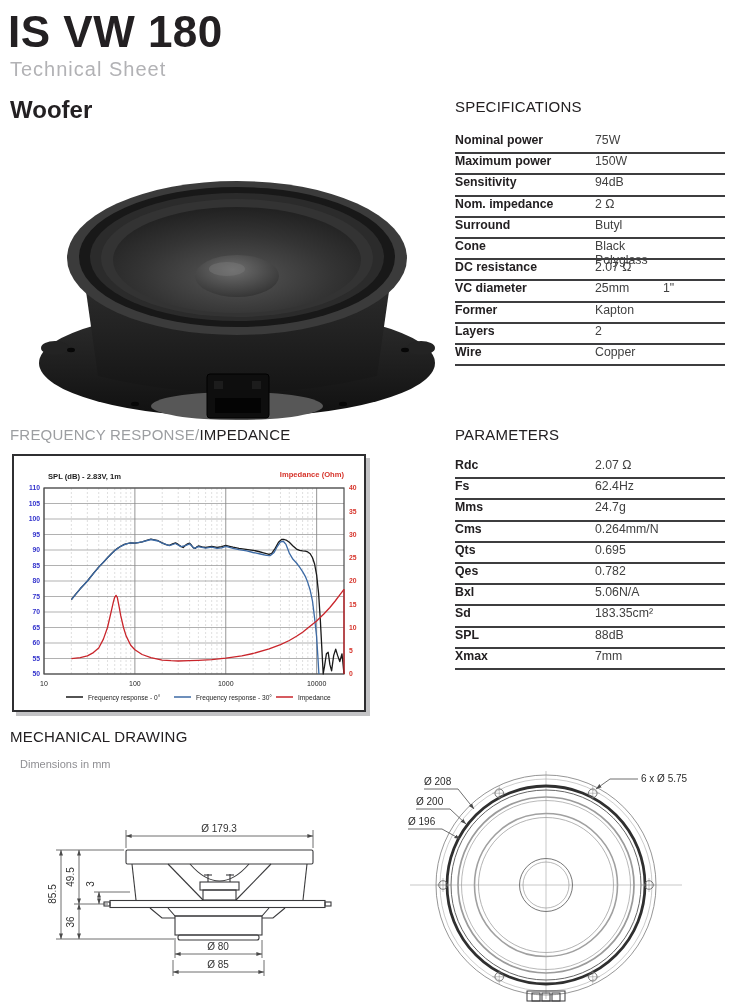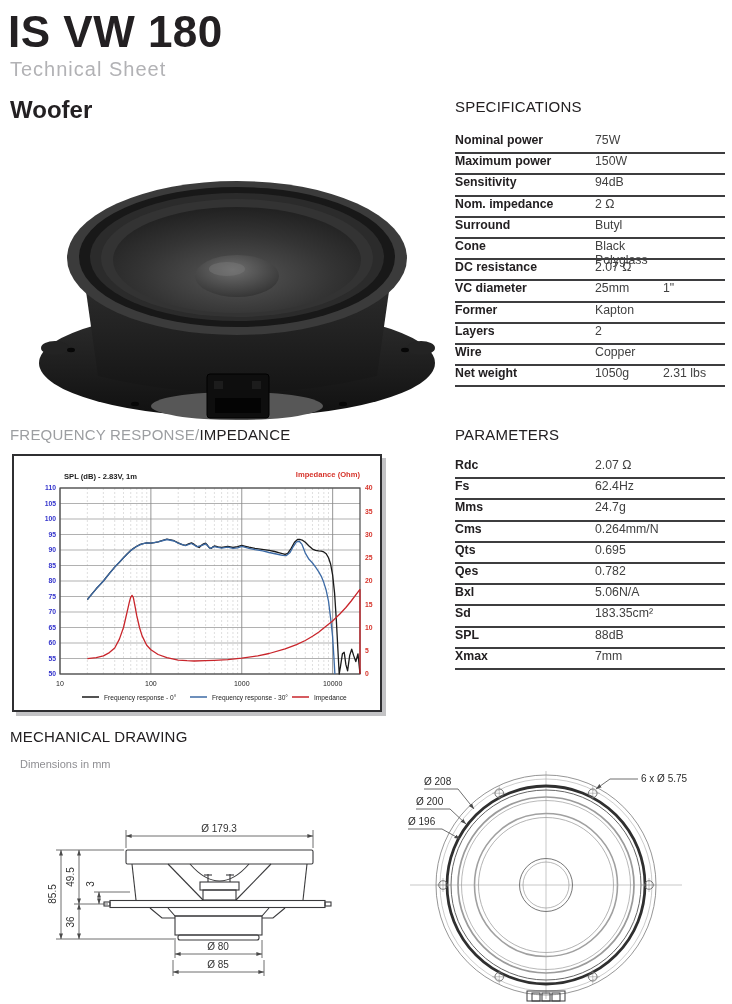--- a/index.html
+++ b/index.html
@@ -10,21 +10,21 @@
   #page-subtitle{left:10px;top:58px;font-size:20px;color:#b2b2b5;letter-spacing:1px;}
   #product-type{left:10px;top:96px;font-size:24px;font-weight:700;}
   .sec-h{font-size:15px;font-weight:400;letter-spacing:.2px;}
   .sec-h .gray{color:#9c9ea1;text-align:right;}
   .dtable{width:270px;}
   .drow{display:flex;height:19.2px;border-bottom:2px solid #3d3d3f;font-size:12.3px;}
   .dlab{flex:1;font-weight:700;}
   .dval{width:68px;color:#414141;}
   .dval2{width:62px;color:#414141;}
   #chart-box{left:12px;top:454px;width:350px;height:254px;background:#fff;
-             border:2px solid #2f2f31;box-shadow:4px 4px 0 #c3c3c5;padding-left:16px;}
+             border:2px solid #2f2f31;box-shadow:4px 4px 0 #c3c3c5;}
   #mech-note{left:20px;top:758px;font-size:11px;color:#8f8f93;}
   svg text{font-family:"Liberation Sans",sans-serif;}
 </style>
 </head>
 <body>
 
 <div class="abs" id="page-title">IS VW 180</div>
 <div class="abs" id="page-subtitle">Technical Sheet</div>
 <div class="abs" id="product-type">Woofer</div>
 
@@ -125,25 +125,20 @@
     </div>
     <div class="drow">
       <span class="dlab">Layers</span>
       <span class="dval">2</span>
       <span class="dval2"></span>
     </div>
     <div class="drow">
       <span class="dlab">Wire</span>
       <span class="dval">Copper</span>
       <span class="dval2"></span>
-    </div>
-    <div class="drow">
-      <span class="dlab">Net weight</span>
-      <span class="dval">1050g</span>
-      <span class="dval2">2.31 lbs</span>
     </div>
   </div>
 
 <div class="abs sec-h" style="left:10px;top:426px">
   <span class="gray">FREQUENCY RESPONSE/</span><span>IMPEDANCE</span>
 </div>
 <div class="abs" id="chart-box">
   <svg id="fr-chart" width="350" height="254" viewBox="0 0 350 254">
       <line x1="57.35782432083877" y1="32" x2="57.35782432083877" y2="218" stroke="#c9c9c9" stroke-width="0.6" stroke-dasharray="2,2"></line>
       <line x1="73.36112564984668" y1="32" x2="73.36112564984668" y2="218" stroke="#c9c9c9" stroke-width="0.6" stroke-dasharray="2,2"></line>

